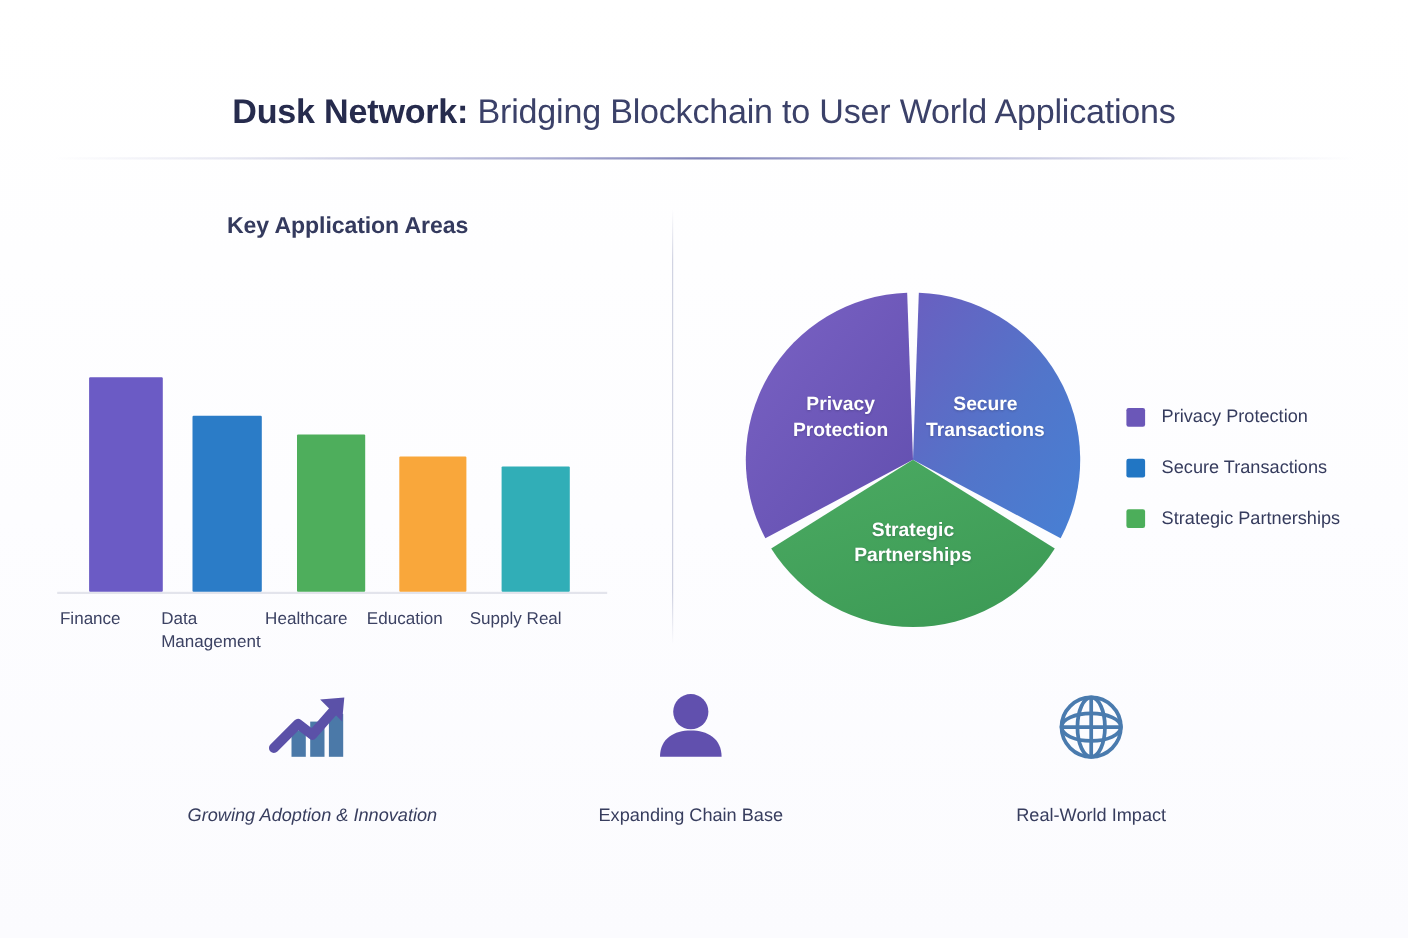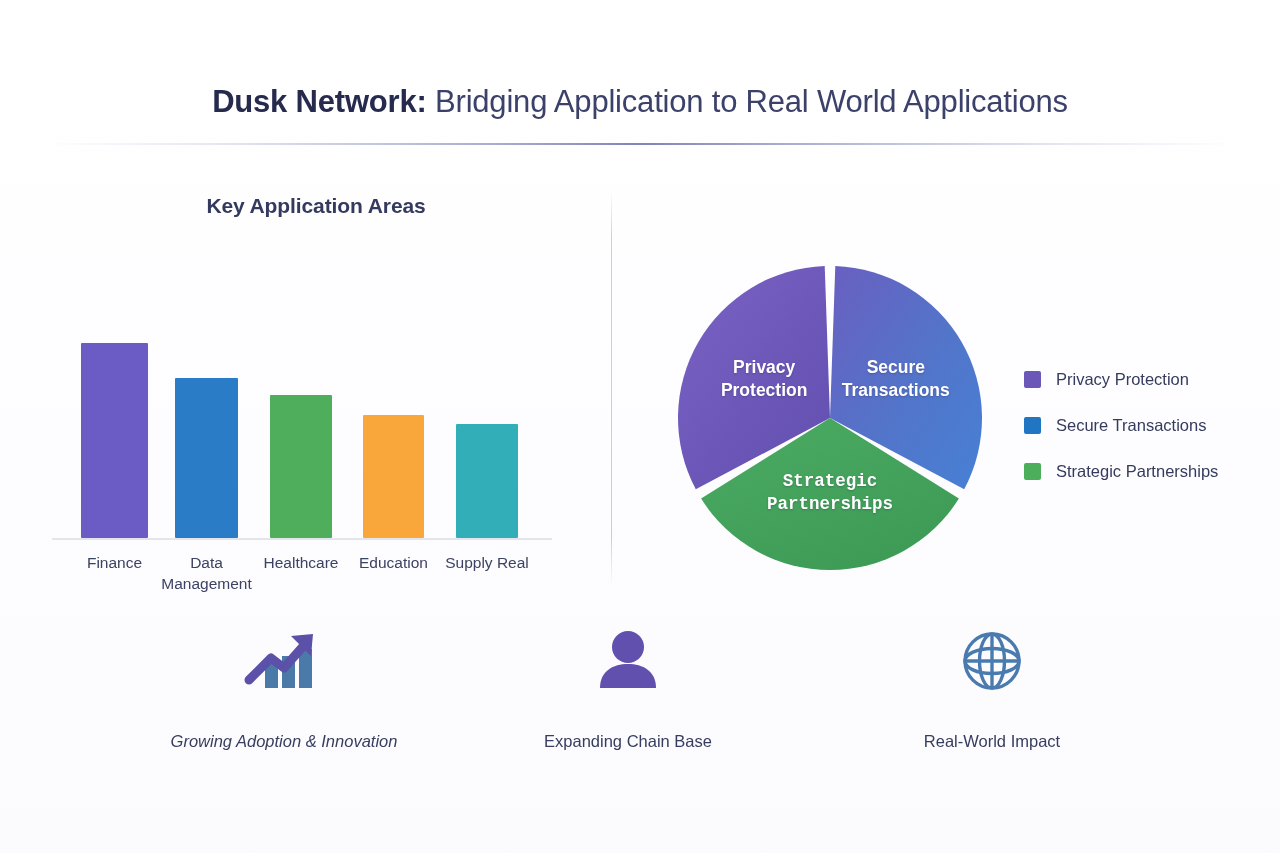--- a/index.html
+++ b/index.html
@@ -94,21 +94,20 @@
     background: #e3e4ec;
   }
   .bar {
     position: absolute;
     bottom: 62px;
     border-radius: 1px;
   }
   .bar-label {
     position: absolute;
     top: 222px;
-    text-align: center;
     font-size: 15.5px;
     line-height: 21px;
     color: #3c4263;
     white-space: pre-line;
   }
 
   
   .pie-wrap {
     position: absolute;
     left: 676px; top: 264px;
@@ -175,21 +174,21 @@
   }
   .feature-caption.italic { font-style: italic; }
 </style>
 </head>
 <body>
 
 <div class="stage">
 
   <div class="header-title">
     <span class="strong">Dusk Network:</span>
-    <span class="light">Bridging Application to Real World Applications</span>
+    <span class="light">Bridging Blockchain to User World Applications</span>
   </div>
   <div class="header-rule"></div>
 
   <div class="panel-heading" id="left-heading">Key Application Areas</div>
 
   <div class="center-divider"></div>
 
   <div class="bar-chart" id="bar-chart">
     <div class="bar-axis"></div>
   <div class="bar" style="left: 29px; width: 67px; height: 195px; background: rgb(107, 91, 197);"></div>
@@ -225,21 +224,21 @@
       <g id="pie-slices">
           <path d="M 154 154 L 19.79 225.36 A 152 152 0 0 1 148.70 2.09 Z" fill="url(#gradPrivacy)"></path>
           <path d="M 154 154 L 159.30 2.09 A 152 152 0 0 1 288.21 225.36 Z" fill="url(#gradSecure)"></path>
           <path d="M 154 154 L 282.90 234.55 A 152 152 0 0 1 25.10 234.55 Z" fill="url(#gradStrategic)"></path>
         </g>
     </svg>
   <div class="pie-slice-label" style="left: 134.818px; top: 92px; width: 170px;">Secure
 Transactions</div>
       <div class="pie-slice-label" style="left: 3.18207px; top: 92px; width: 170px;">Privacy
 Protection</div>
-      <div class="pie-slice-label" style="left: 69px; top: 206px; width: 170px; font-family: Liberation Mono, monospace;">Strategic
+      <div class="pie-slice-label" style="left: 69px; top: 206px; width: 170px;">Strategic
 Partnerships</div>
     </div>
 
   <div class="legend" id="legend">
       <div class="legend-row">
         <span class="legend-swatch" style="background: rgb(107, 87, 184);"></span>
         <span class="legend-text">Privacy Protection</span>
       </div>
       <div class="legend-row">
         <span class="legend-swatch" style="background: rgb(33, 118, 196);"></span>

